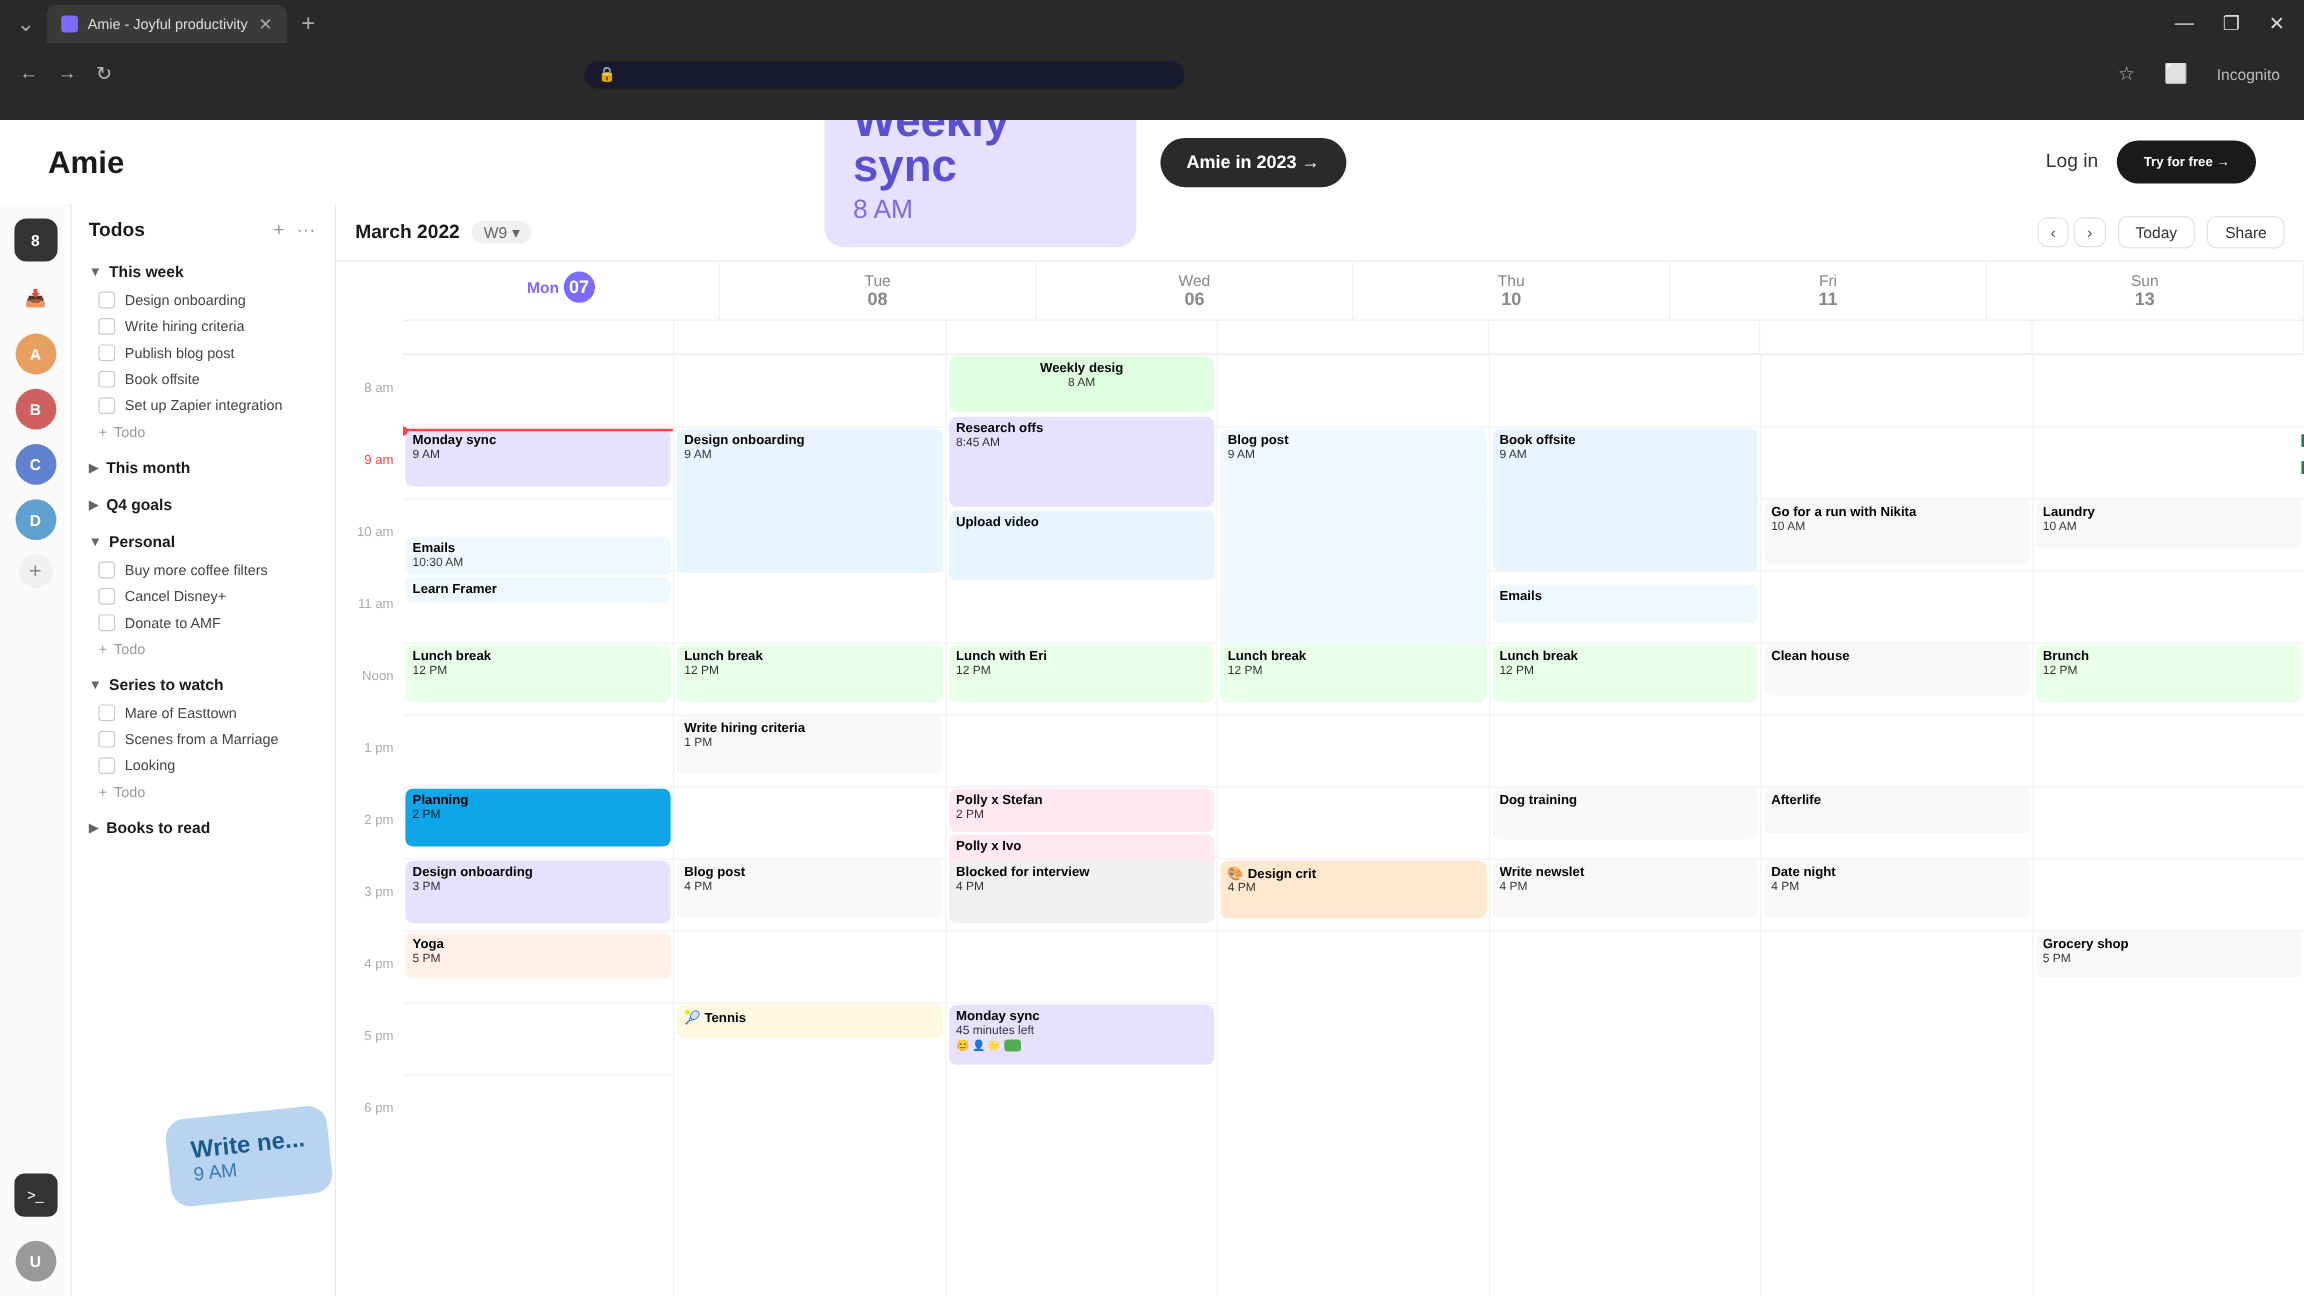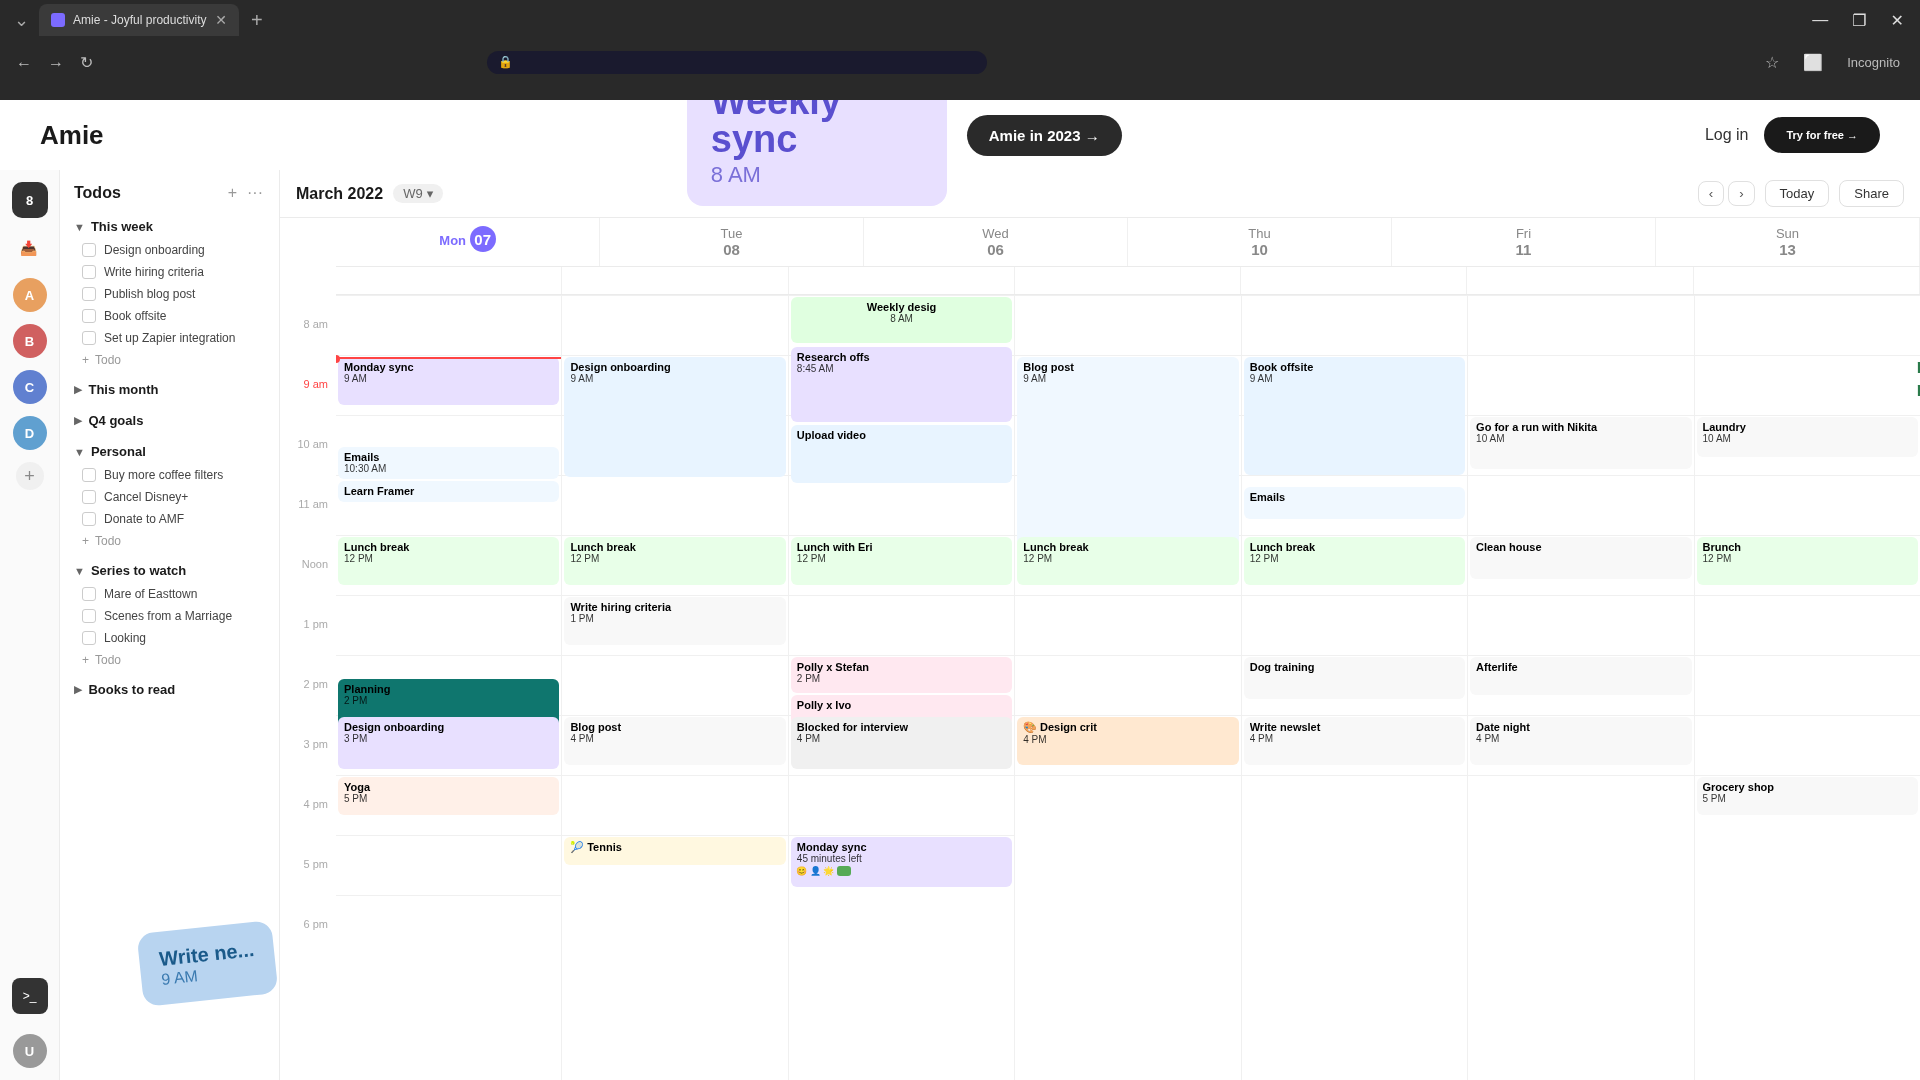--- a/index.html
+++ b/index.html
@@ -377,21 +377,21 @@
                 <div class="event-title">Emails</div>
                 <div class="event-time">10:30 AM</div>
               </div>
               <div class="event" style="top:186px;height:21px;background:#f0f8ff;">
                 <div class="event-title">Learn Framer</div>
               </div>
               <div class="event" style="top:242px;height:48px;background:#e8ffe8;">
                 <div class="event-title">Lunch break</div>
                 <div class="event-time">12 PM</div>
               </div>
-              <div class="event" style="top:384px;height:48px;background:#0f766e;">
+              <div class="event" style="top:362px;height:48px;background:#0ea5e9;">
                 <div class="event-title">Planning</div>
                 <div class="event-time">2 PM</div>
               </div>
               <div class="event" style="top:422px;height:52px;background:#e8e0ff;">
                 <div class="event-title">Design onboarding</div>
                 <div class="event-time">3 PM</div>
               </div>
               <div class="event" style="top:482px;height:38px;background:#fff0e8;">
                 <div class="event-title">Yoga</div>
                 <div class="event-time">5 PM</div>

